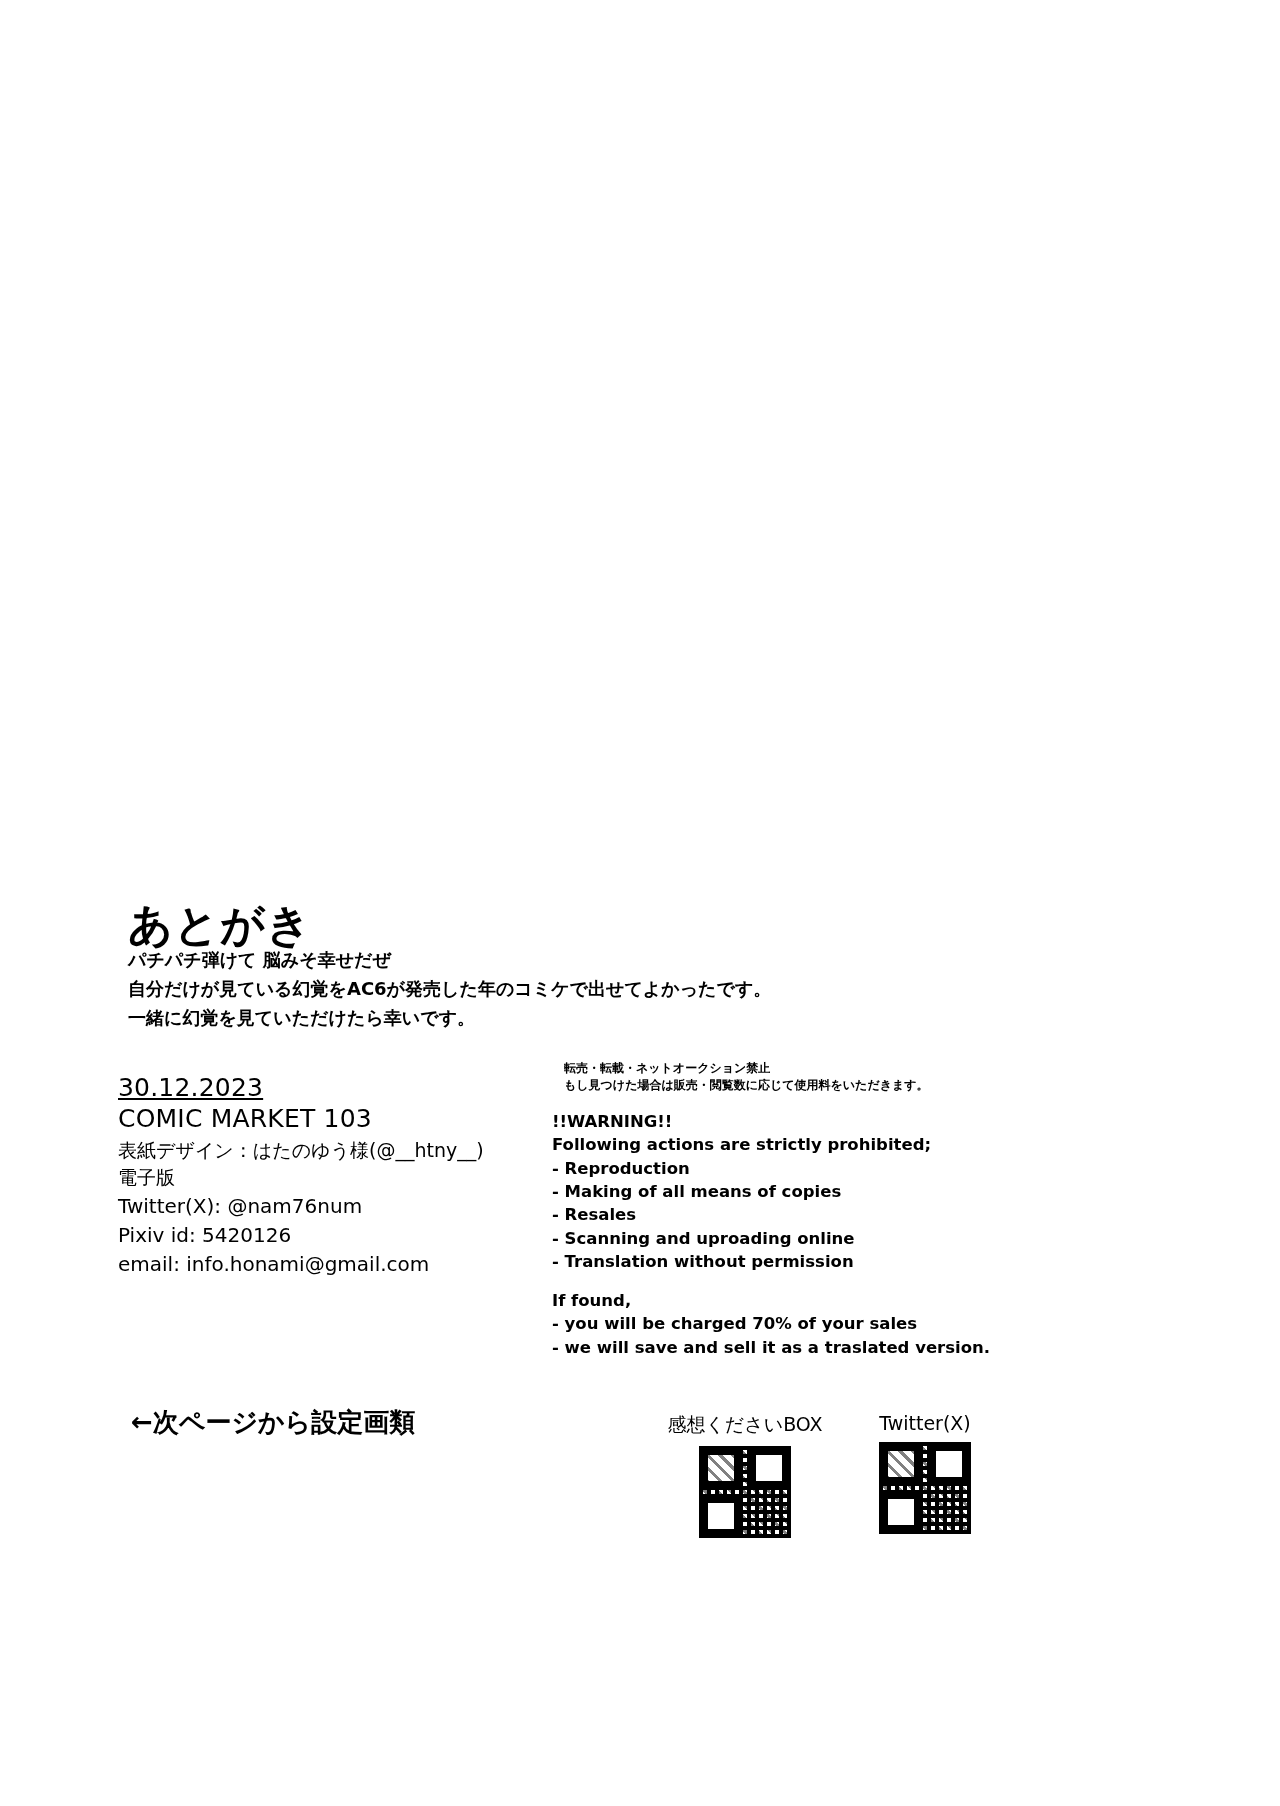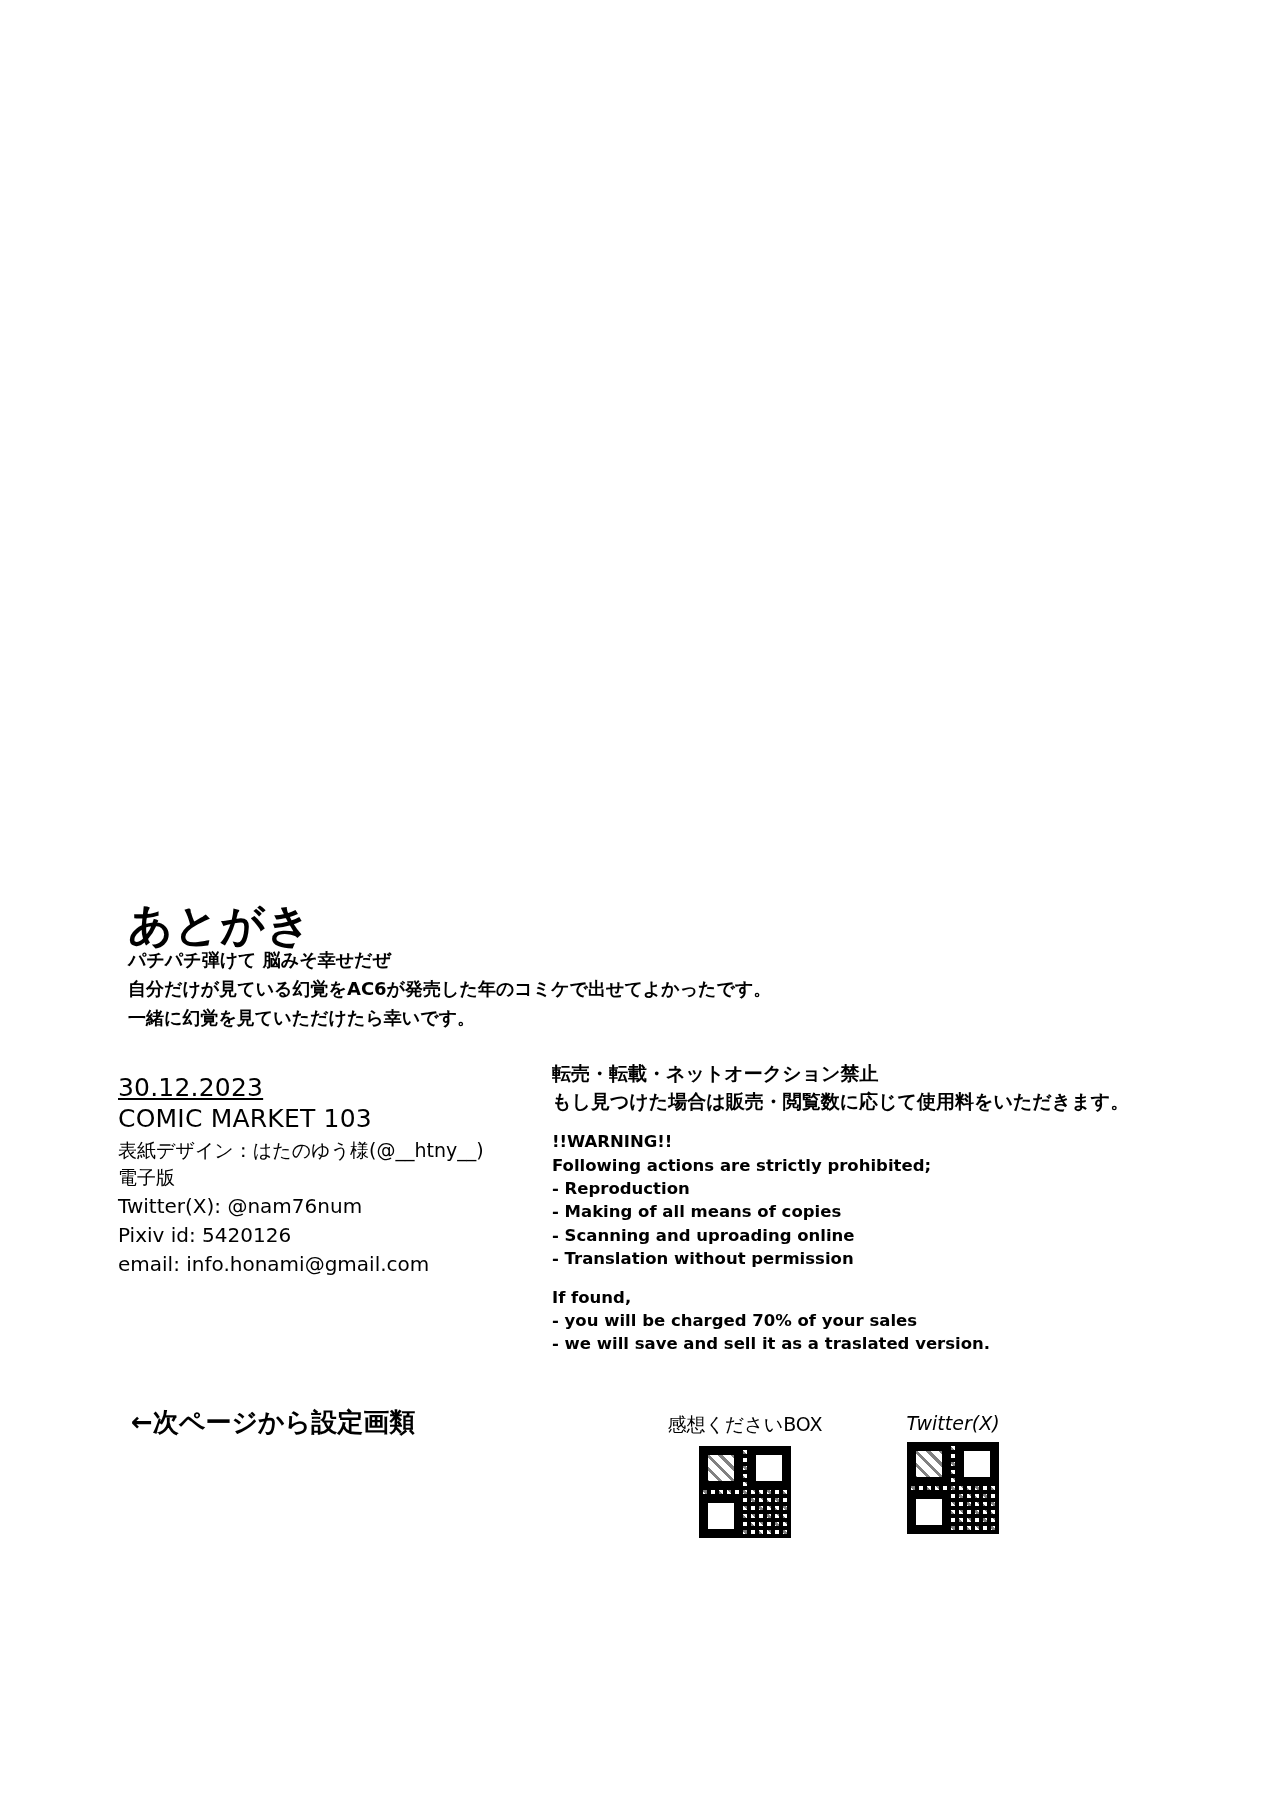--- a/index.html
+++ b/index.html
@@ -99,24 +99,25 @@
   #warning-block {
     position: absolute;
     left: 552px;
     top: 1060px;
     width: 560px;
     font-size: 16.5px;
     font-weight: 700;
     line-height: 1.42;
   }
   #warning-block .jp-line {
-    font-size: 19px;
+    font-size: 12px;
     font-weight: 700;
     line-height: 1.45;
     white-space: nowrap;
+    margin-left: 12px;
   }
   #warning-block .gap {
     display: block;
     height: 15px;
   }
   #warning-block .ln {
     display: block;
     white-space: nowrap;
   }
 
@@ -175,21 +176,21 @@
   }
   .qr-noise {
     position: absolute;
     inset: 0;
     background-image:
       repeating-linear-gradient(45deg, rgba(0,0,0,0.9) 0 3px, transparent 3px 9px);
     mix-blend-mode: multiply;
     opacity: 0.55;
   }
   #qr-box-item { left: 0px; top: 0px; width: 170px; }
-  #qr-twitter-item { left: 212px; top: 0px; width: 162px; font-style: italic; }
+  #qr-twitter-item { left: 184px; top: 0px; width: 162px; }
 </style>
 </head>
 <body>
 
 <div class="page">
 
   <h1 id="afterword-heading">あとがき</h1>
 
   <div id="afterword-body">
     <span class="ln">パチパチ弾けて 脳みそ幸せだぜ</span>
@@ -210,20 +211,21 @@
   <div id="next-page-note">←次ページから設定画類</div>
 
   <div id="warning-block">
     <div class="jp-line">転売・転載・ネットオークション禁止</div>
     <div class="jp-line">もし見つけた場合は販売・閲覧数に応じて使用料をいただきます。</div>
     <span class="gap"></span>
     <span class="ln">!!WARNING!!</span>
     <span class="ln">Following actions are strictly prohibited;</span>
     <span class="ln">- Reproduction</span>
     <span class="ln">- Making of all means of copies</span>
+    <span class="ln">- Resales</span>
     <span class="ln">- Scanning and uproading online</span>
     <span class="ln">- Translation without permission</span>
     <span class="gap"></span>
     <span class="ln">If found,</span>
     <span class="ln">- you will be charged 70% of your sales</span>
     <span class="ln">- we will save and sell it as a traslated version.</span>
   </div>
 
   <div id="qr-section">
     <div class="qr-item" id="qr-box-item">

